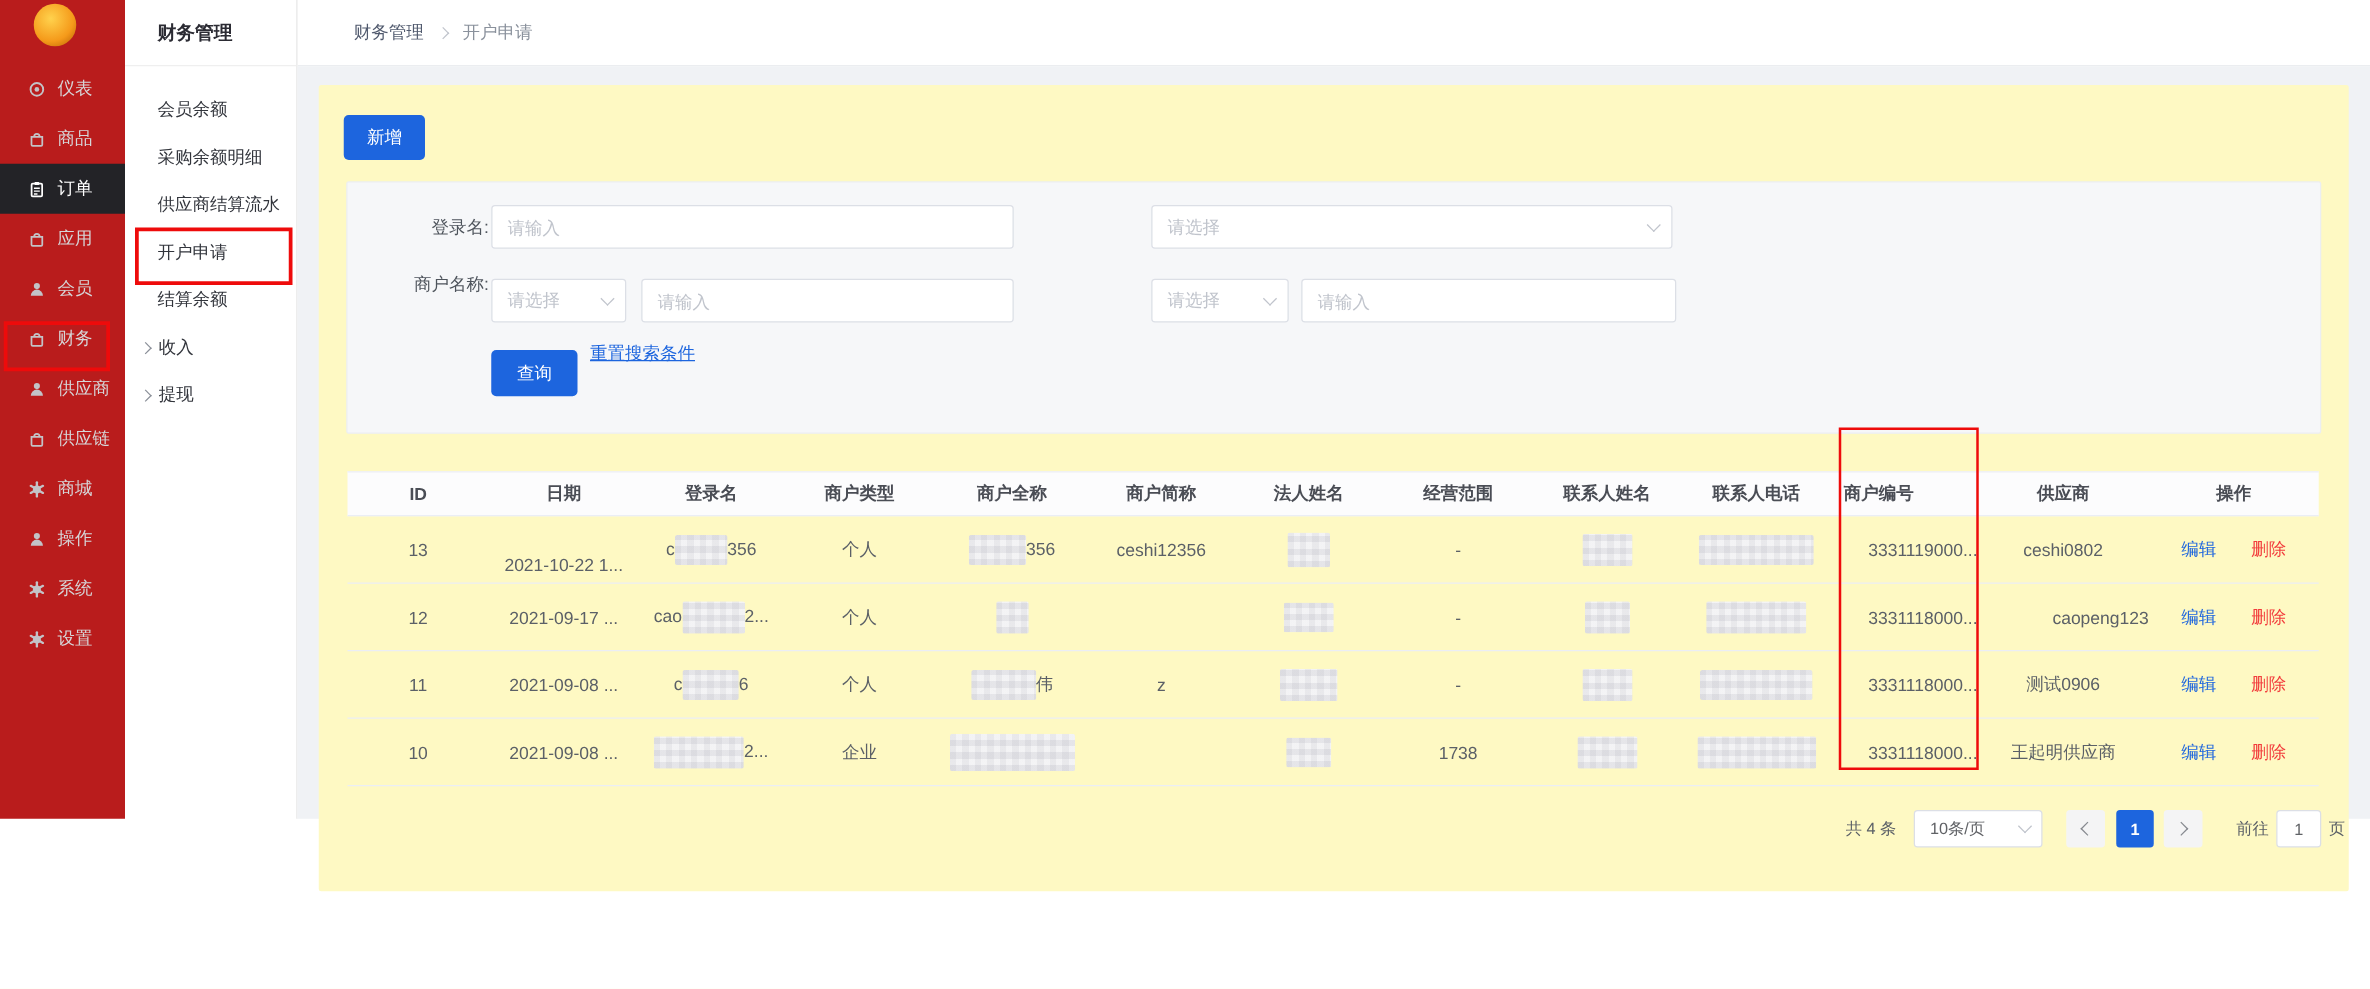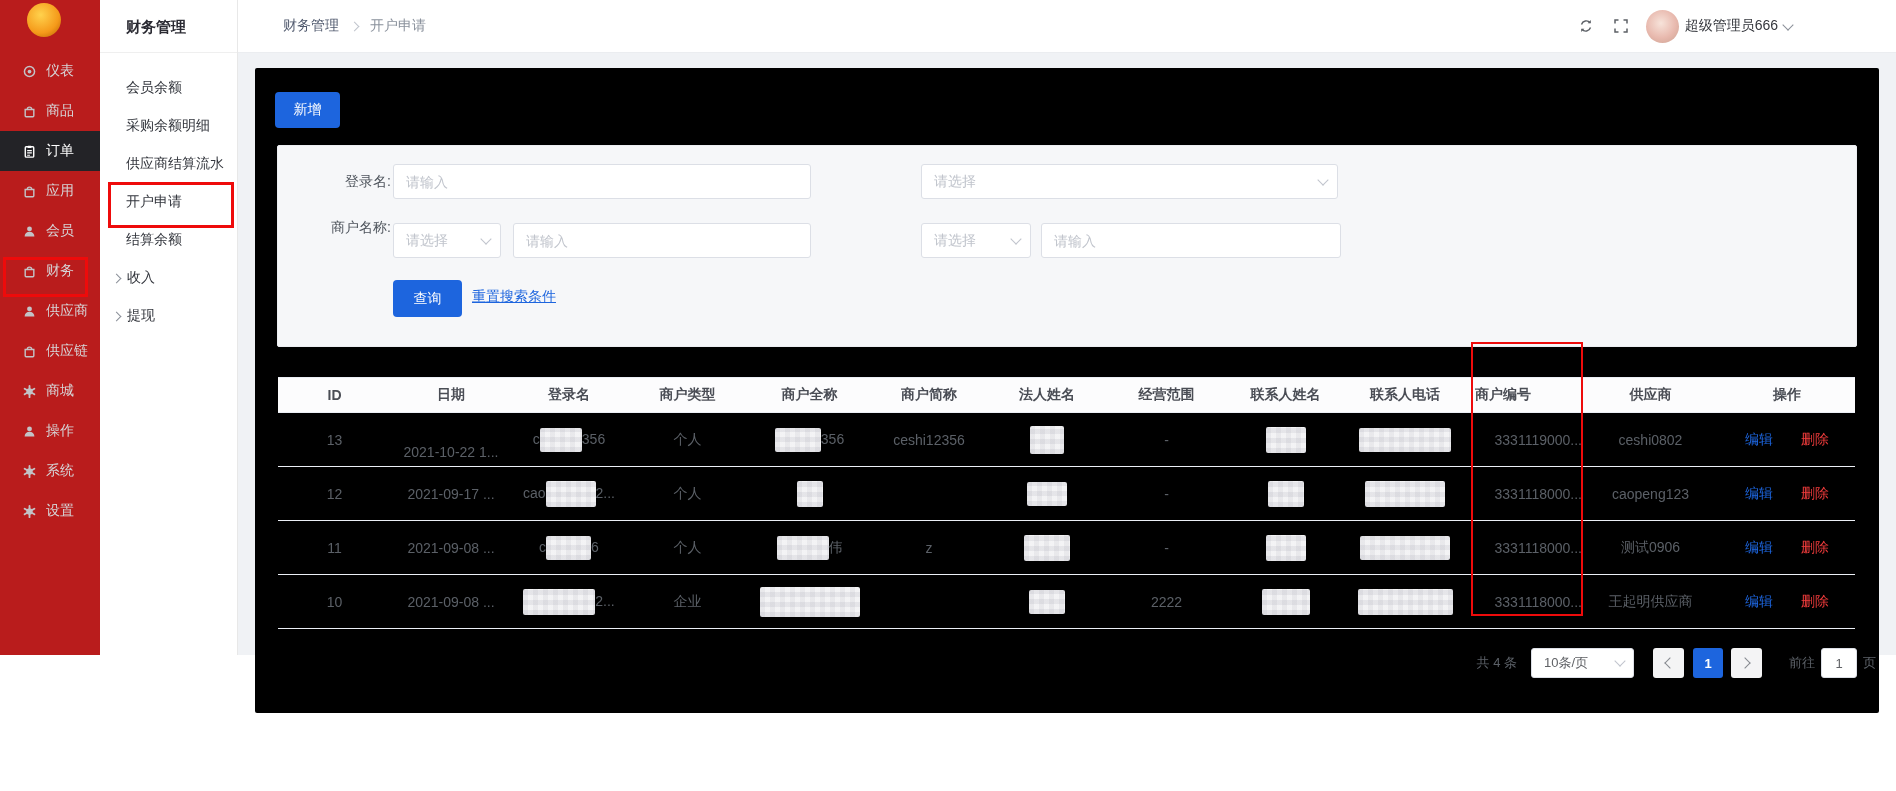--- a/index.html
+++ b/index.html
@@ -43,41 +43,41 @@
   .tb-icon.refresh { margin-right: 19px; }
   .tb-icon.fullscreen { margin-right: 17px; }
   .tb-avatar { width: 33px; height: 33px; border-radius: 50%; margin-right: 6px; cursor: pointer;
     background: radial-gradient(circle at 45% 40%, #f7e3da, #e8b9ae 55%, #caa08f); }
   .tb-user { font-size: 14px; color: #35373d; cursor: pointer; }
   .tb-caret { width: 8px; height: 8px; border-right: 1.4px solid #8a8f98; border-bottom: 1.4px solid #8a8f98;
     transform: rotate(45deg); margin: -3px 0 0 6px; }
 
   .content { flex: 1; background: #f0f2f5; position: relative; overflow: visible; }
   .card { position: absolute; left: 17px; top: 15px; width: 1624px; height: 645px;
-    background: #000000; border-radius: 2px; }
+    background: #fef9c3; border-radius: 2px; }
 
   .btn { border: none; border-radius: 4px; background: #1d65de; color: #fff; font-size: 14px;
     cursor: pointer; font-family: inherit; }
   .btn-add { position: absolute; left: 20px; top: 24px; width: 65px; height: 36px; }
 
   
   .filter-panel { position: absolute; left: 22px; top: 77px; width: 1580px; height: 202px;
     background: #f6f7f9; border: 1px solid #eceef2; border-radius: 2px; }
   .f-label { position: absolute; font-size: 14px; color: #4e545c; text-align: right;
     line-height: 35px; white-space: nowrap; }
   .f-input, .f-select { position: absolute; height: 35px; border: 1px solid #dcdfe6; border-radius: 3px;
     background: #fff; font-size: 14px; color: #606266; }
   .f-input { padding: 0 12px; font-family: inherit; }
   .f-input::placeholder { color: #c0c4cc; }
   .f-select { display: flex; align-items: center; justify-content: space-between;
     padding: 0 10px 0 12px; color: #c0c4cc; cursor: pointer; }
   .sel-caret { width: 8px; height: 8px; border-right: 1.4px solid #c0c4cc; border-bottom: 1.4px solid #c0c4cc;
     transform: rotate(45deg); margin-top: -4px; flex-shrink: 0; }
   .btn-search { position: absolute; left: 115px; top: 134px; width: 69px; height: 37px; }
-  .link-reset { position: absolute; left: 194px; top: 142px; font-size: 14px; color: #1d65de;
+  .link-reset { position: absolute; left: 194px; top: 128px; font-size: 14px; color: #1d65de;
     text-decoration: underline; cursor: pointer; }
 
   
   .table { position: absolute; left: 23px; top: 309px; width: 1577px; }
   .thead { display: flex; align-items: center; height: 36px; background: #fcfcfd;
     border-top: 1px solid #ebeef5; border-bottom: 1px solid #ebeef5; }
   .th { font-size: 14px; font-weight: 700; color: #4a4d55; text-align: center; white-space: nowrap; }
   .tr { display: flex; align-items: center; height: 54px; border-bottom: 1px solid #ebeef5;
     font-size: 14px; color: #5b6067; }
   .td { text-align: center; overflow: hidden; white-space: nowrap; }
@@ -281,40 +281,20 @@
         </div>
       <div class="red-box submenu-open"></div>
     </div>
 
     <div class="main">
       <div class="topbar">
         <div class="breadcrumb">
           <span class="crumb-first">财务管理</span>
           <span class="crumb-sep"></span>
           <span class="crumb-last">开户申请</span>
-        </div>
-        <div class="topbar-right">
-          <span class="tb-icon refresh">
-            <svg viewBox="0 0 16 16" width="16" height="16">
-                <g fill="none" stroke="currentColor" stroke-width="1.4">
-                  <path d="M3.5 6.5a5 5 0 0 1 8.6-1.8"></path>
-                  <path d="M12.5 9.5a5 5 0 0 1-8.6 1.8"></path>
-                </g>
-                <path d="M12.8 2v3.2h-3.2z" fill="currentColor"></path>
-                <path d="M3.2 14v-3.2h3.2z" fill="currentColor"></path>
-              </svg>
-          </span>
-          <span class="tb-icon fullscreen">
-            <svg viewBox="0 0 16 16" width="16" height="16" fill="none" stroke="currentColor" stroke-width="1.5">
-                <path d="M2 5.5V2h3.5M10.5 2H14v3.5M14 10.5V14h-3.5M5.5 14H2v-3.5"></path>
-              </svg>
-          </span>
-          <span class="tb-avatar"></span>
-          <span class="tb-user">超级管理员666</span>
-          <span class="tb-caret"></span>
         </div>
       </div>
 
       <div class="content">
         <div class="card">
 
           <button class="btn btn-add">新增</button>
 
           <div class="filter-panel">
             <div class="f-label" style="left:0;top:18px;width:113px">登录名:</div>
@@ -377,21 +357,21 @@
                   <div class="td" style="width: 120px;">2021-09-17 ...</div>
                   <div class="td" style="width: 116px;"><span>cao</span><span class="blur" style="width: 50px; height: 26px;"></span><span>2...</span></div>
                   <div class="td" style="width: 121px;">个人</div>
                   <div class="td" style="width: 123px;"><span class="blur" style="width: 26px; height: 26px;"></span></div>
                   <div class="td" style="width: 116px;"></div>
                   <div class="td" style="width: 120px;"><span class="blur" style="width: 40px; height: 24px;"></span></div>
                   <div class="td" style="width: 119px;">-</div>
                   <div class="td" style="width: 119px;"><span class="blur" style="width: 36px; height: 26px;"></span></div>
                   <div class="td" style="width: 120px;"><span class="blur" style="width: 80px; height: 26px;"></span></div>
                   <div class="td left" style="width: 117px;">3331118000...</div>
-                  <div class="td" style="width: 137px;">caopeng123</div>
+                  <div class="td" style="width: 137px; text-align: right;">caopeng123</div>
                   <div class="td" style="width: 136px;"><span class="link-edit">编辑</span><span class="link-del">删除</span></div>
                 </div>
                 <div class="tr">
                   <div class="td" style="width: 113px;">11</div>
                   <div class="td" style="width: 120px;">2021-09-08 ...</div>
                   <div class="td" style="width: 116px;"><span>c</span><span class="blur" style="width: 45px; height: 24px;"></span><span>6</span></div>
                   <div class="td" style="width: 121px;">个人</div>
                   <div class="td" style="width: 123px;"><span class="blur" style="width: 52px; height: 24px;"></span><span>伟</span></div>
                   <div class="td" style="width: 116px;">z</div>
                   <div class="td" style="width: 120px;"><span class="blur" style="width: 46px; height: 26px;"></span></div>
@@ -403,21 +383,21 @@
                   <div class="td" style="width: 136px;"><span class="link-edit">编辑</span><span class="link-del">删除</span></div>
                 </div>
                 <div class="tr">
                   <div class="td" style="width: 113px;">10</div>
                   <div class="td" style="width: 120px;">2021-09-08 ...</div>
                   <div class="td" style="width: 116px;"><span class="blur" style="width: 72px; height: 26px;"></span><span>2...</span></div>
                   <div class="td" style="width: 121px;">企业</div>
                   <div class="td" style="width: 123px;"><span class="blur" style="width: 100px; height: 30px;"></span></div>
                   <div class="td" style="width: 116px;"></div>
                   <div class="td" style="width: 120px;"><span class="blur" style="width: 36px; height: 24px;"></span></div>
-                  <div class="td" style="width: 119px;">2222</div>
+                  <div class="td" style="width: 119px;">1738</div>
                   <div class="td" style="width: 119px;"><span class="blur" style="width: 48px; height: 26px;"></span></div>
                   <div class="td" style="width: 120px;"><span class="blur" style="width: 95px; height: 26px;"></span></div>
                   <div class="td left" style="width: 117px;">3331118000...</div>
                   <div class="td" style="width: 137px;">王起明供应商</div>
                   <div class="td" style="width: 136px;"><span class="link-edit">编辑</span><span class="link-del">删除</span></div>
                 </div>
               </div>
           </div>
 
           <div class="red-box thin col-merchno"></div>

